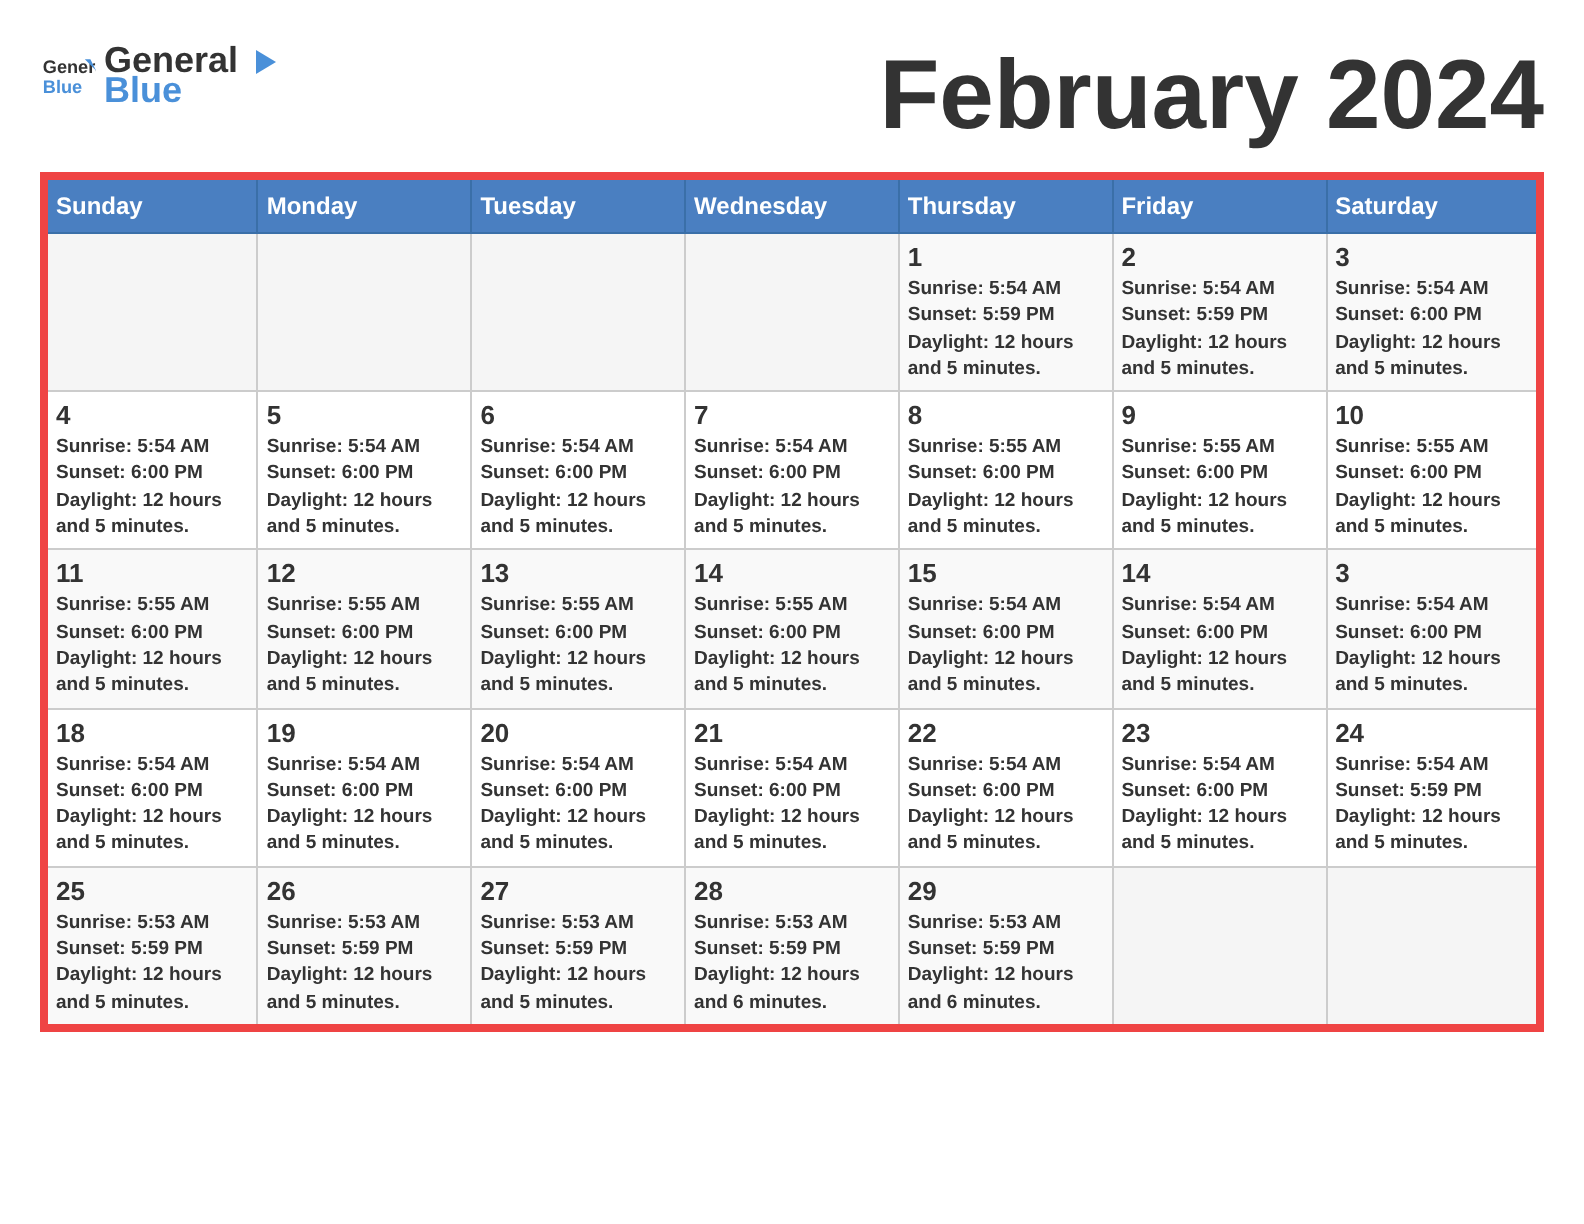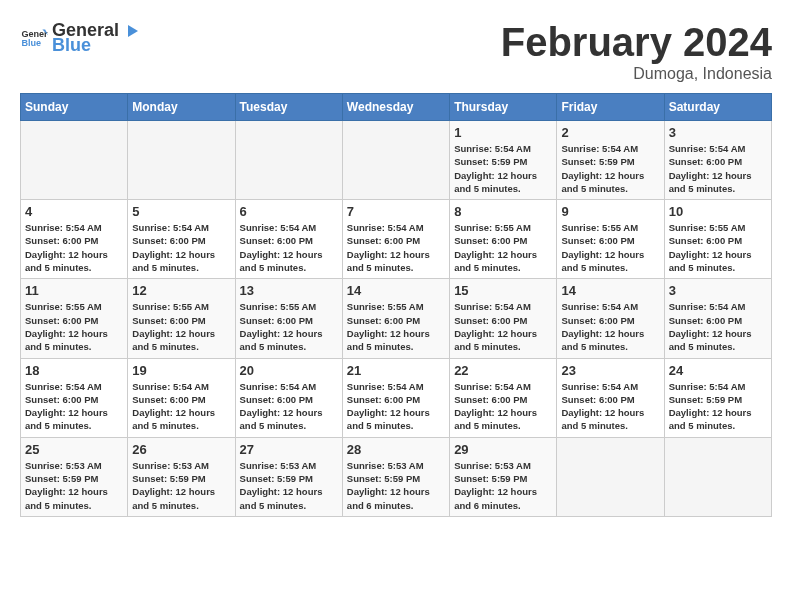--- a/index.html
+++ b/index.html
@@ -22,32 +22,32 @@
       gap: 4px;
     }
     .logo-icon {
       width: 28px;
       height: 28px;
     }
     .title-area {
       text-align: right;
     }
     .calendar-title {
-      font-size: 40px;
+      font-size: 49px;
       font-weight: bold;
       color: #333;
     }
     .calendar-subtitle {
       font-size: 16px;
       color: #555;
     }
     table {
       width: 100%;
       border-collapse: collapse;
-      border: 1px solid #ef4444;
+      border: 4px solid #ef4444;
       padding-left: 28px;
     }
     thead tr th {
       background-color: #4a7fc1;
       color: #fff;
       font-size: 12px;
       font-weight: bold;
       padding: 6px 4px;
       text-align: left;
       border: 1px solid #3a6fa8;
@@ -100,21 +100,20 @@
         <span style="font-size:18px;font-weight:bold;color:#333;">General</span>
         <svg width="20" height="20" viewBox="0 0 20 20" style="margin:0 1px;">
           <polygon points="8,4 18,10 8,16" fill="#4a90d9"></polygon>
         </svg>
       </div>
       <span style="font-size:18px;font-weight:bold;color:#4a90d9;display:block;margin-top:-6px;">Blue</span>
     </div>
   </div>
   <div class="title-area">
     <div class="calendar-title">February 2024</div>
-    <div class="calendar-subtitle">Dumoga, Indonesia</div>
   </div>
 </div>
 
 <table>
   <thead>
     <tr>
     <th>Sunday</th>
         <th>Monday</th>
         <th>Tuesday</th>
         <th>Wednesday</th>

